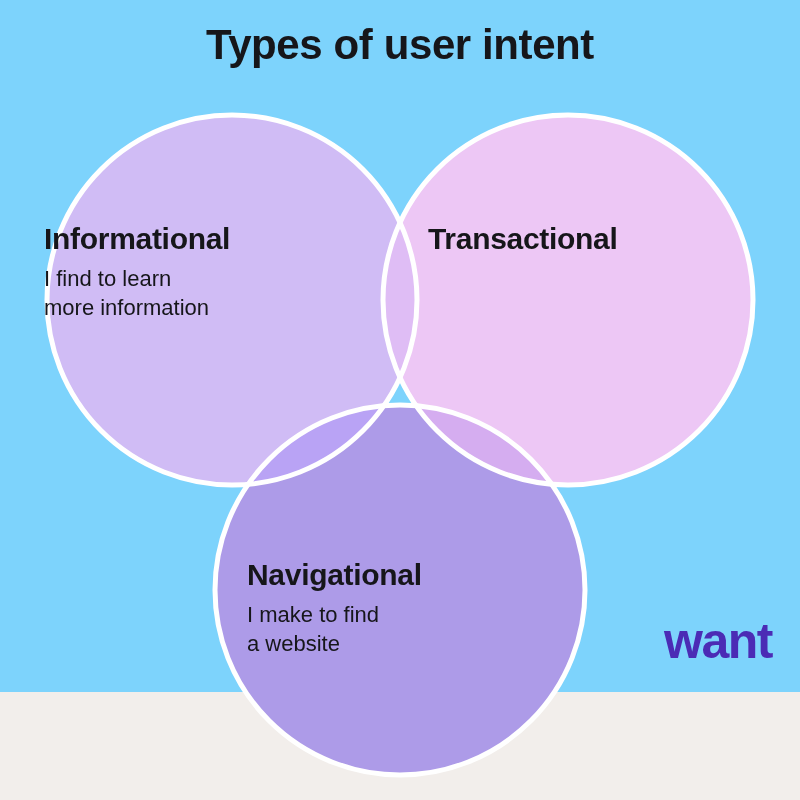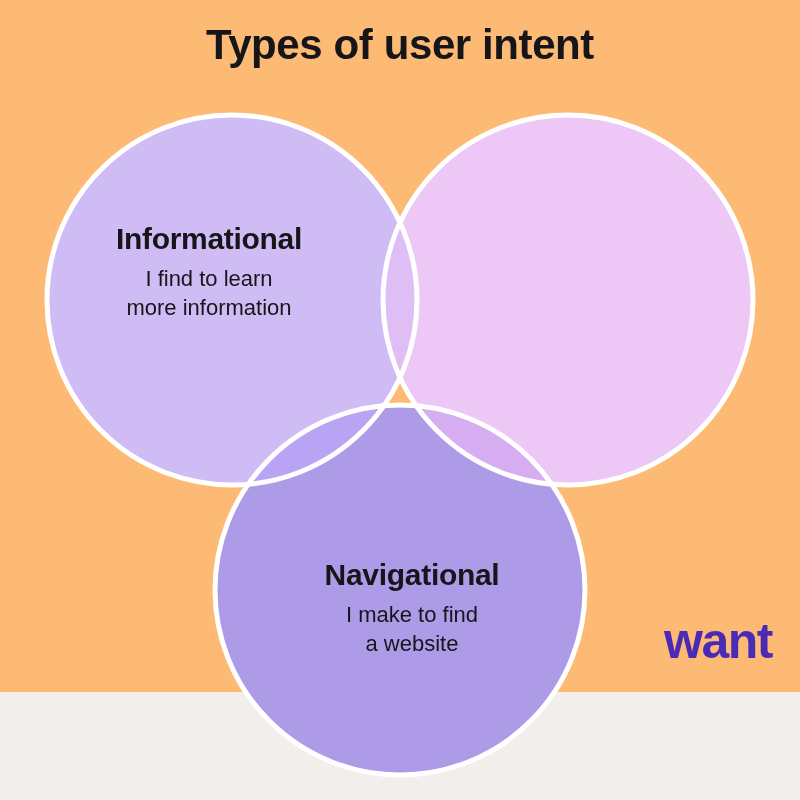--- a/index.html
+++ b/index.html
@@ -11,21 +11,21 @@
     height: 800px;
     background: #F2EEEB;
     font-family: "Liberation Sans", sans-serif;
     overflow: hidden;
     position: relative;
   }
   #page {
     position: relative;
     width: 800px;
     height: 692px;
-    background: #fdba74;
+    background: #7dd3fc;
   }
   #title {
     position: absolute;
     top: 20px;
     left: 0;
     width: 800px;
     text-align: center;
     font-size: 42px;
     font-weight: bold;
     color: #16161A;
@@ -34,21 +34,20 @@
   }
   #venn {
     position: absolute;
     top: 0;
     left: 0;
     width: 800px;
     height: 800px;
   }
   .label-block {
     position: absolute;
-    text-align: center;
     color: #16161A;
     pointer-events: none;
   }
   .label-title {
     font-size: 30px;
     font-weight: bold;
     line-height: 1.15;
     letter-spacing: -0.3px;
     white-space: nowrap;
   }
@@ -130,20 +129,21 @@
     <circle cx="400" cy="590" r="185" fill="none" stroke="#FFFFFF" stroke-width="5"></circle>
   </svg>
 
   <div class="label-block" id="label-informational">
     <div class="label-title">Informational</div>
     <div class="label-desc">I find to learn
 more information</div>
   </div>
 
   <div class="label-block" id="label-transactional">
+    <div class="label-title">Transactional</div>
   </div>
 
   <div class="label-block" id="label-navigational">
     <div class="label-title">Navigational</div>
     <div class="label-desc">I make to find
 a website</div>
   </div>
 
   <div id="logo">want</div>
 

